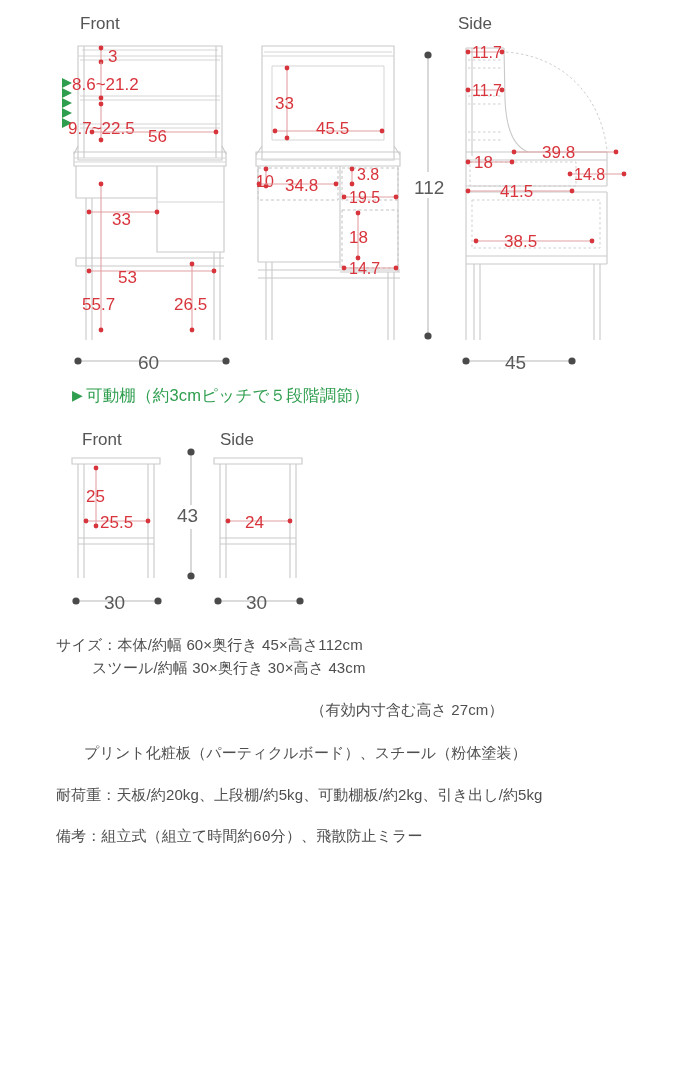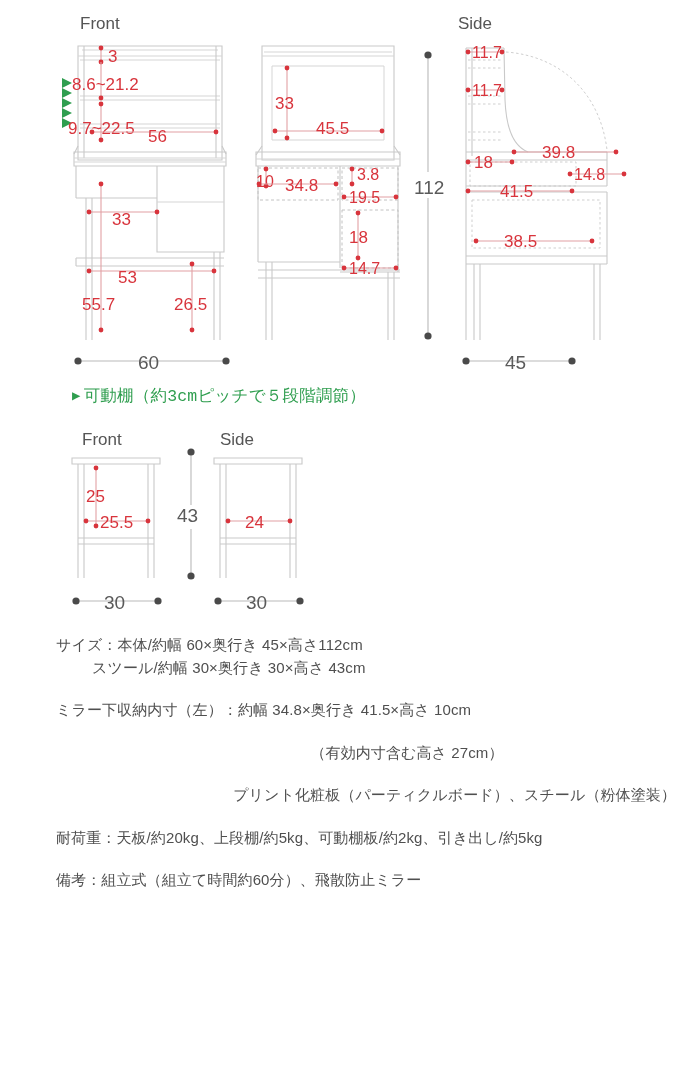--- a/index.html
+++ b/index.html
@@ -20,46 +20,45 @@
   .svgwrap { position:absolute; left:0; top:0; }
 
   
   .green-note {
     position:absolute;
     left:72px; top:385px;
     font-size:16.5px;
     color:#2f9e4f;
     letter-spacing:0.2px;
     white-space:nowrap;
-    font-family:Liberation Mono, monospace;
   }
   .green-note .tri {
     display:inline-block;
     color:#2f9e4f;
     margin-right:3px;
     font-size:14px;
     position:relative; top:-1px;
   }
 
   
   .specs {
     position:absolute;
     left:56px; top:634px;
     width:620px;
     font-size:15px;
     color:#4f4f4f;
     line-height:1.5;
     letter-spacing:0.1px;
   }
   .spec-block { margin-bottom:20px; }
-  .spec-block:last-child { margin-bottom:8px; }
+  .spec-block:last-child { margin-bottom:8px;font-family:Liberation Mono, monospace; }
   .spec-line { white-space:nowrap; }
   .spec-line.indent-1 { padding-left:36px; }
   .spec-line.indent-2 { padding-left:82px;text-align:center; }
-  .spec-line.indent-3 { padding-left:28px;text-align:right; }
+  .spec-line.indent-3 { padding-left:28px; }
 
   
   text { font-family:"Liberation Sans","DejaVu Sans",sans-serif; }
   .dim-red { fill:#d8343c; font-size:17px; }
   .dim-red-sm { fill:#d8343c; font-size:16px; }
   .dim-gray { fill:#5a5a5a; font-size:19px; }
   .view-label { fill:#555; font-size:17px; }
   .outline { fill:none; stroke:#c9c9c9; stroke-width:1.1; }
   .outline-thin { fill:none; stroke:#d5d5d5; stroke-width:1; }
   .dashed { fill:none; stroke:#c2c2c2; stroke-width:1; stroke-dasharray:3 2.5; }
@@ -403,23 +402,20 @@
   <div class="green-note">
     <span class="tri">▶</span><span>可動棚（約3cmピッチで５段階調節）</span>
   </div>
 
   <div class="specs">
       <div class="spec-block">
         <div class="spec-line">サイズ：本体/約幅 60×奥行き 45×高さ112cm</div>
         <div class="spec-line indent-1">スツール/約幅 30×奥行き 30×高さ 43cm</div>
       </div>
       <div class="spec-block">
-        <div class="spec-line">ミラー下収納内寸（左）：約幅 34.8×奥行き 41.5×高さ 10cm</div>
-      </div>
-      <div class="spec-block">
         <div class="spec-line indent-2">（有効内寸含む高さ 27cm）</div>
       </div>
       <div class="spec-block">
         <div class="spec-line indent-3">プリント化粧板（パーティクルボード）、スチール（粉体塗装）</div>
       </div>
       <div class="spec-block">
         <div class="spec-line">耐荷重：天板/約20kg、上段棚/約5kg、可動棚板/約2kg、引き出し/約5kg</div>
       </div>
       <div class="spec-block">
         <div class="spec-line">備考：組立式（組立て時間約60分）、飛散防止ミラー</div>

